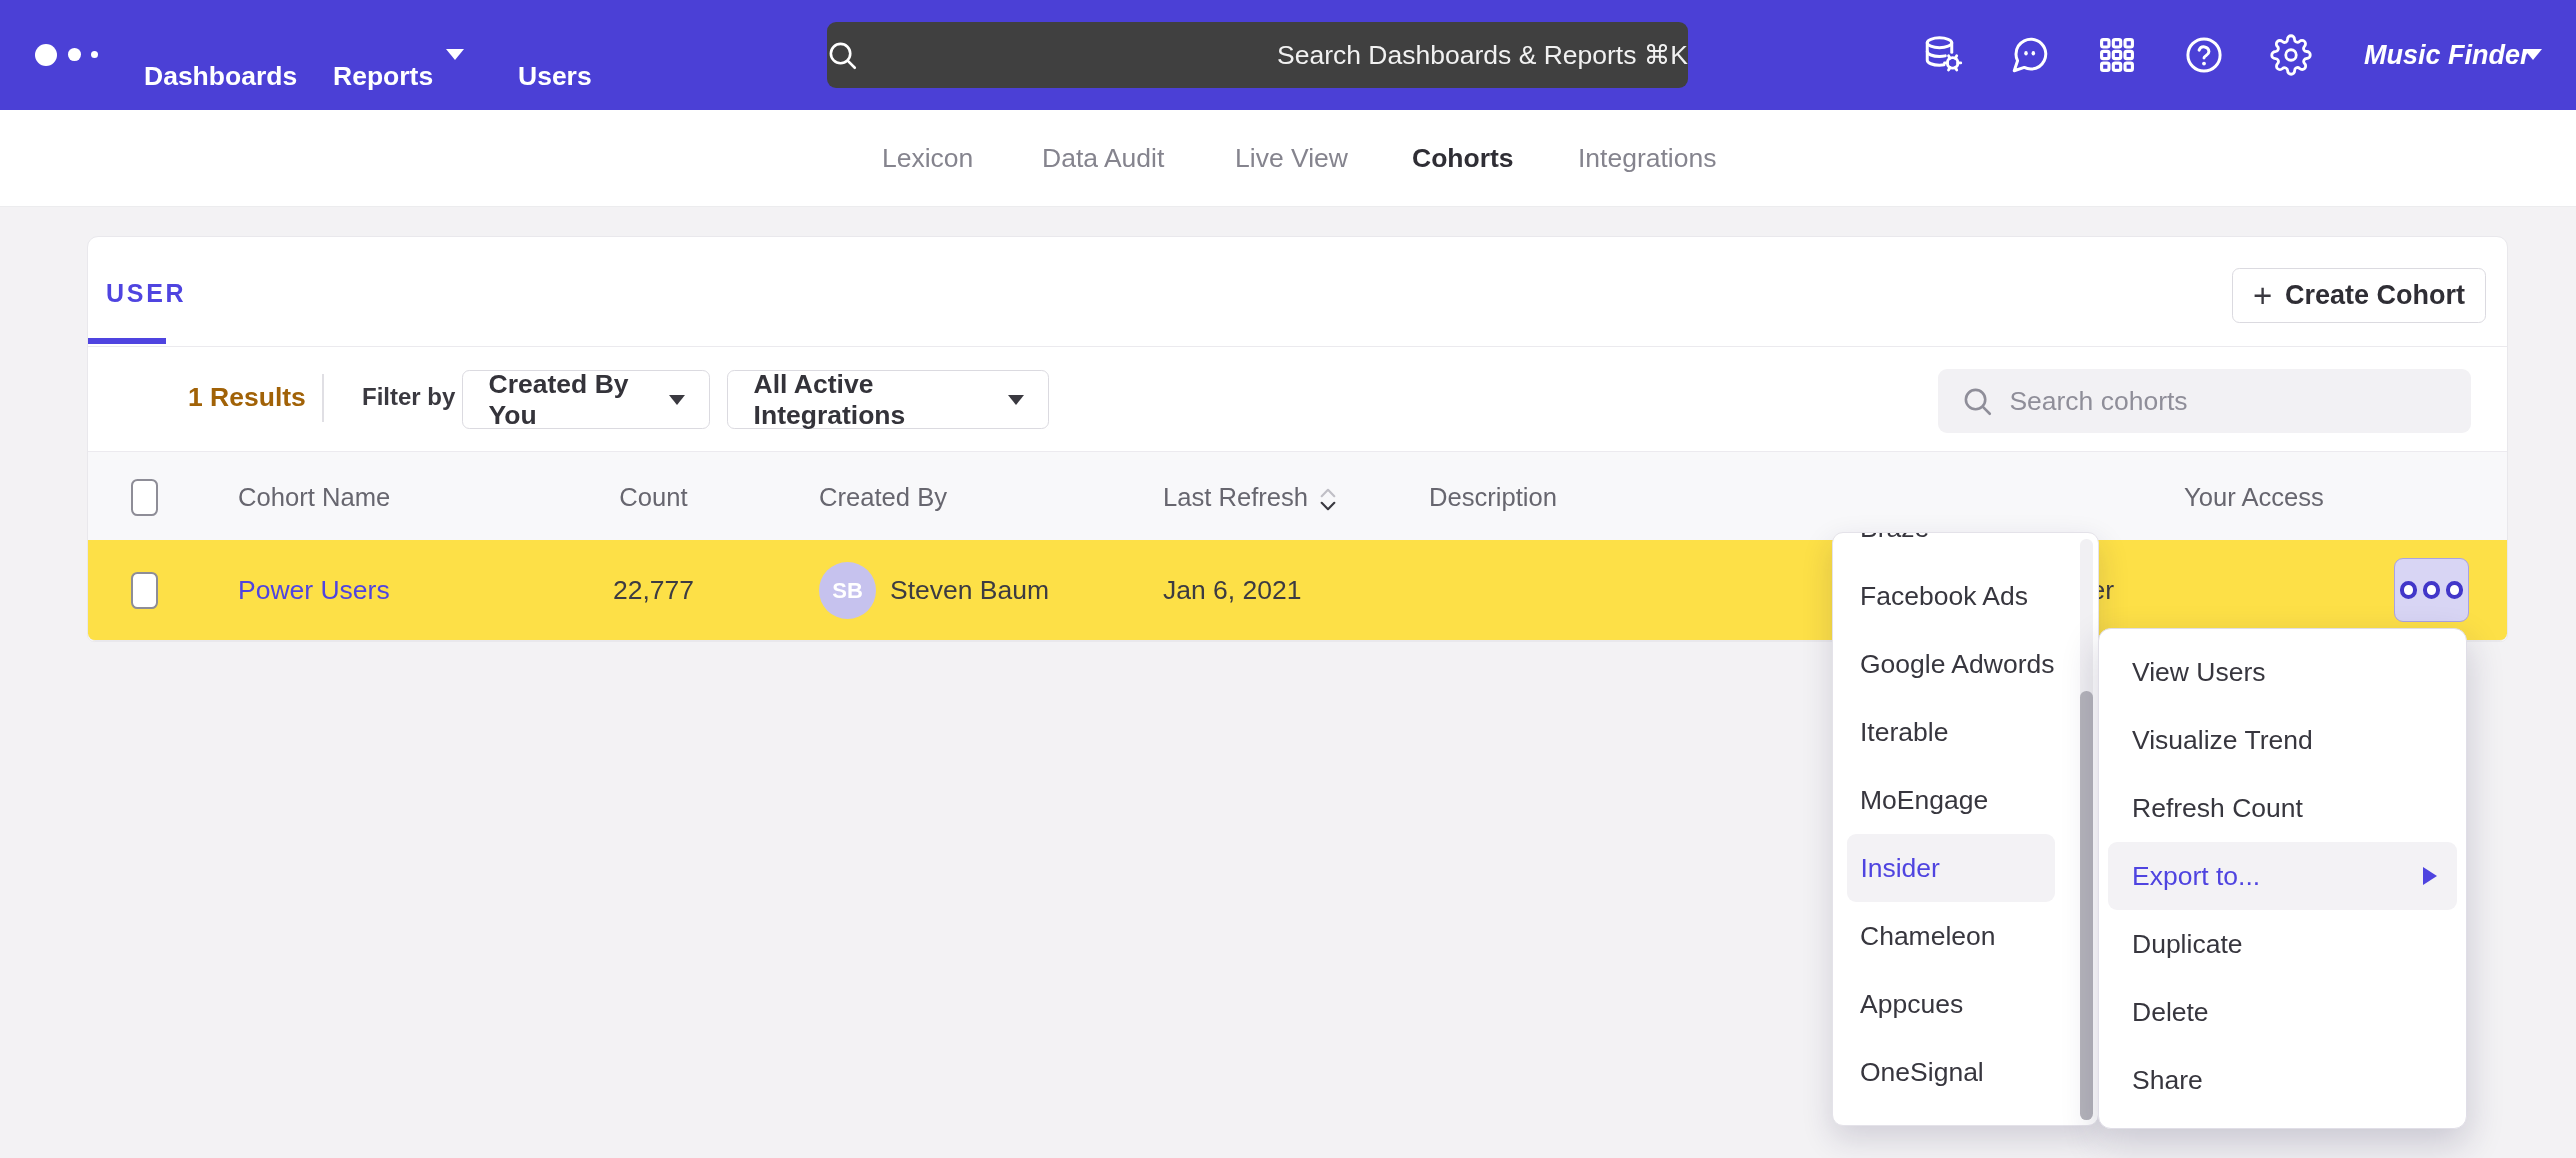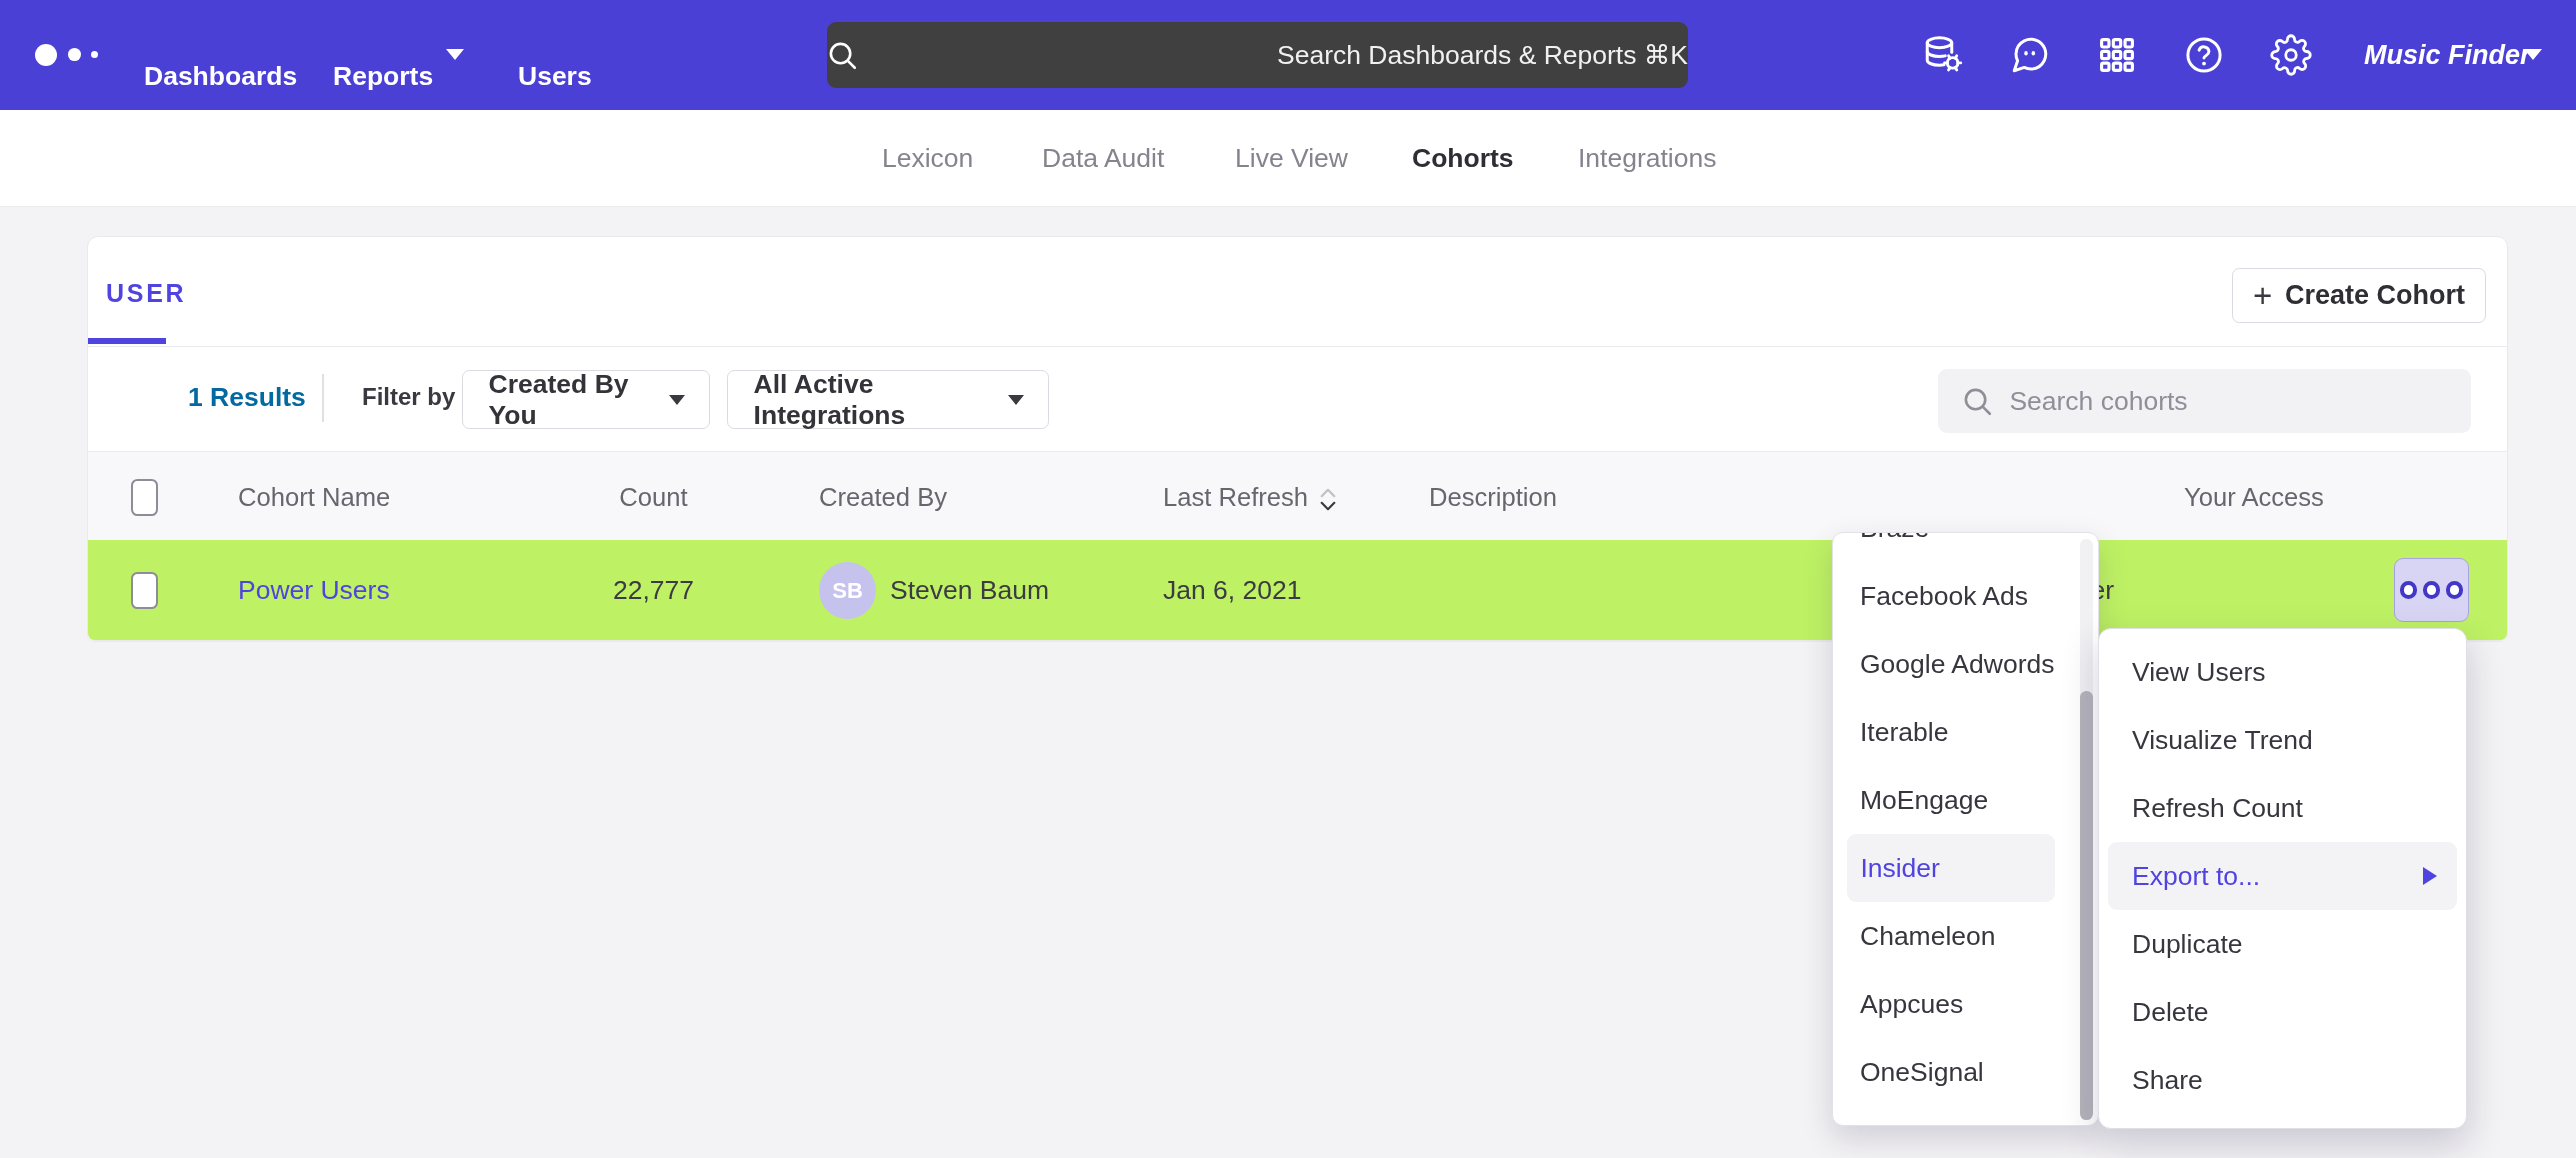--- a/index.html
+++ b/index.html
@@ -38,21 +38,21 @@
   .user-underline { position:absolute; left:0; top:101px; width:78px; height:6.4px; background:#4f44e0; }
   .card-div1 { position:absolute; left:0; top:109px; width:100%; height:0.9px; background:#ebeaee; }
   .create-btn { position:absolute; left:2144px; top:31px; width:254px; height:55px;
                 border:1.8px solid #dbdae0; border-radius:7.3px; background:#fff; display:flex;
                 align-items:center; justify-content:center; gap:12.8px; cursor:pointer; }
   .create-btn .plus { font-size:33px; font-weight:400; color:#3a3940; line-height:1; }
   .create-btn .lbl { font-size:27px; font-weight:600; color:#2f2e35; }
 
   
   .f-results { position:absolute; left:100px; top:128px; height:64px; line-height:64px;
-               font-size:26.5px; font-weight:600; color:#0369a1; }
+               font-size:26.5px; font-weight:600; color:#a16207; }
   .f-vdiv { position:absolute; left:234px; top:137px; width:1.8px; height:48px; background:#e0dfe4; }
   .f-label { position:absolute; left:274px; top:128px; height:64px; line-height:64px;
              font-size:24px; font-weight:600; color:#3a3940; }
   .f-btn { position:absolute; top:133px; height:59px; border:1.8px solid #dbdae0; border-radius:7.3px;
            background:#fff; display:flex; align-items:center; justify-content:space-between;
            padding:0 24px 0 25.6px; cursor:pointer; }
   .f-btn span.t { font-size:26.5px; font-weight:600; color:#34333a; }
   .caret-down-d { width:0; height:0; border-left:8.2px solid transparent;
                   border-right:8.2px solid transparent; border-top:10px solid #3a3940; margin-left:18px; }
   .cohort-search { position:absolute; left:1850px; top:132px; width:533px; height:64px;
@@ -60,21 +60,21 @@
                    gap:16.4px; padding-left:24px; }
   .cohort-search input { border:none; outline:none; background:transparent; font-size:26.5px;
                          color:#55545e; width:420px; font-family:"Liberation Sans",sans-serif; }
   .cohort-search input::placeholder { color:#8f8e99; opacity:1; }
 
   
   .thead { position:absolute; left:0; top:214px; width:100%; height:90px; background:#f8f8fa;
            border-top:0.9px solid #eceaef; border-bottom:0.9px solid #e7e6ea; }
   .th { position:absolute; top:0; height:90px; line-height:90px; font-size:25.6px;
         font-weight:500; color:#67666f; }
-  .trow { position:absolute; left:0; top:303px; width:100%; height:101px; background:#bef264;
+  .trow { position:absolute; left:0; top:303px; width:100%; height:101px; background:#fde047;
           border-bottom:0.9px solid #e9e8ec; border-radius:0 0 7.3px 7.3px; }
   .td { position:absolute; top:0; height:101px; line-height:101px; font-size:26.5px; color:#3c3b42; }
   .checkbox { position:absolute; left:43px; width:27px; height:37px; background:#fff;
               border:2.7px solid #8e8d97; border-radius:6.4px; cursor:pointer; }
   .num-r { text-align:center; }
   .link { color:#4f44e0; font-weight:500; cursor:pointer; }
   .avatar { position:absolute; left:731px; top:22px; width:57px; height:57px; border-radius:50%;
             background:#c6c2ee; color:#fff; font-size:22px; font-weight:600; display:flex;
             align-items:center; justify-content:center; }
   .sort-icon { display:inline-flex; flex-direction:column; gap:2.7px; margin-left:11px;

